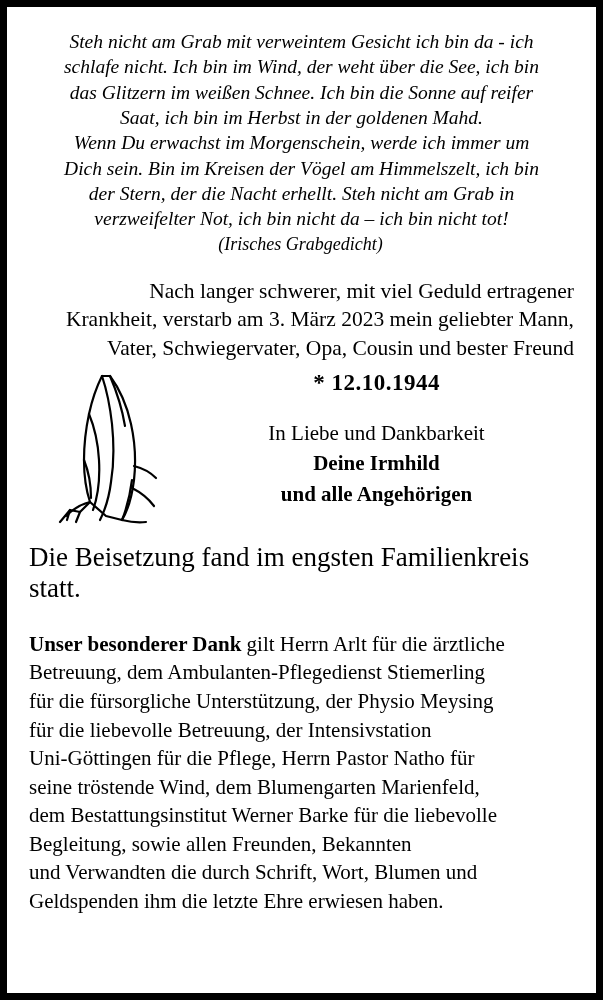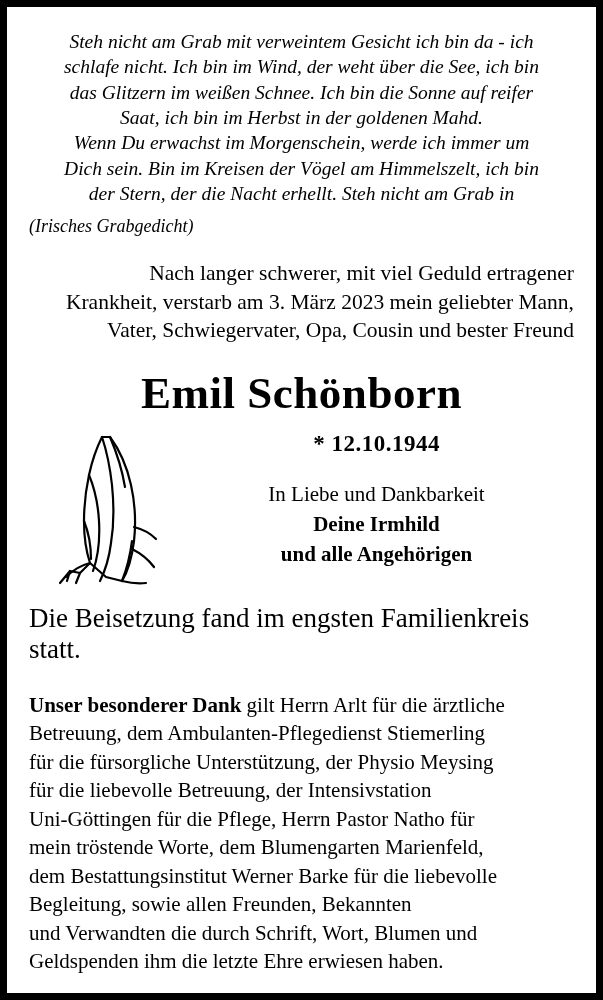--- a/index.html
+++ b/index.html
@@ -27,22 +27,22 @@
   .poem {
     font-style: italic;
     font-size: 19.5px;
     line-height: 1.30;
     text-align: center;
     margin: 6px 4px 0 4px;
   }
   .poem-source {
     font-style: italic;
     font-size: 18px;
-    text-align: left;
-    margin: 10px 2px 0 0;
+    text-align: center;
+    margin: 2px 2px 0 0;
   }
   .intro {
     font-size: 21.5px;
     line-height: 1.32;
     text-align: right;
     margin-top: 22px;
   }
   .name {
     font-size: 45px;
     font-weight: bold;
@@ -110,30 +110,30 @@
   <div class="inner">
 
     <div class="poem">
       <div>Steh nicht am Grab mit verweintem Gesicht ich bin da - ich</div>
       <div>schlafe nicht. Ich bin im Wind, der weht über die See, ich bin</div>
       <div>das Glitzern im weißen Schnee. Ich bin die Sonne auf reifer</div>
       <div>Saat, ich bin im Herbst in der goldenen Mahd.</div>
       <div>Wenn Du erwachst im Morgenschein, werde ich immer um</div>
       <div>Dich sein. Bin im Kreisen der Vögel am Himmelszelt, ich bin</div>
       <div>der Stern, der die Nacht erhellt. Steh nicht am Grab in</div>
+      <div>verzweifelter Not, ich bin nicht da – ich bin nicht tot!</div>
     </div>
     <div class="poem-source">(Irisches Grabgedicht)</div>
 
     <div class="intro">
       <div>Nach langer schwerer, mit viel Geduld ertragener</div>
       <div>Krankheit, verstarb am 3. März 2023 mein geliebter Mann,</div>
       <div>Vater, Schwiegervater, Opa, Cousin und bester Freund</div>
     </div>
 
-    <div class="name">Emil Schönborn</div>
 
     <div class="mid">
       <div class="hands">
         <svg width="136" height="160" viewBox="0 0 136 160" aria-hidden="true">
           <g fill="none" stroke="#000000" stroke-width="2.2" stroke-linecap="round" stroke-linejoin="round">
             <path d="M66 6 C61 16 56 30 53 44 C50 58 48 74 48 90 C48 106 50 120 54 132 L70 146 L86 150 C92 140 96 126 98 110 C100 92 99 72 95 54 C91 36 83 18 74 6 Z" fill="#ffffff"></path>
             <path d="M66 6 C70 18 74 36 76 54 C78 74 78 94 75 112 C73 128 69 140 64 150"></path>
             <path d="M53 44 C58 56 62 72 63 90 C64 108 62 126 57 140"></path>
             <path d="M48 90 C52 100 55 114 55 128"></path>
             <path d="M86 150 C90 140 94 126 96 110"></path>
@@ -159,21 +159,21 @@
     <div class="burial">Die Beisetzung fand im engsten Familienkreis statt.</div>
 
     <div class="thanks">
       <div>
         <b>Unser besonderer Dank</b><span> gilt Herrn Arlt für die ärztliche</span>
       </div>
       <div>Betreuung, dem Ambulanten-Pflegedienst Stiemerling</div>
       <div>für die fürsorgliche Unterstützung, der Physio Meysing</div>
       <div>für die liebevolle Betreuung, der Intensivstation</div>
       <div>Uni-Göttingen für die Pflege, Herrn Pastor Natho für</div>
-      <div>mein tröstende Worte, dem Blumengarten Marienfeld,</div>
+      <div>seine tröstende Wind, dem Blumengarten Marienfeld,</div>
       <div>dem Bestattungsinstitut Werner Barke für die liebevolle</div>
       <div>Begleitung, sowie allen Freunden, Bekannten</div>
       <div>und Verwandten die durch Schrift, Wort, Blumen und</div>
       <div>Geldspenden ihm die letzte Ehre erwiesen haben.</div>
     </div>
 
   </div>
 </div>
 
 </body></html>

